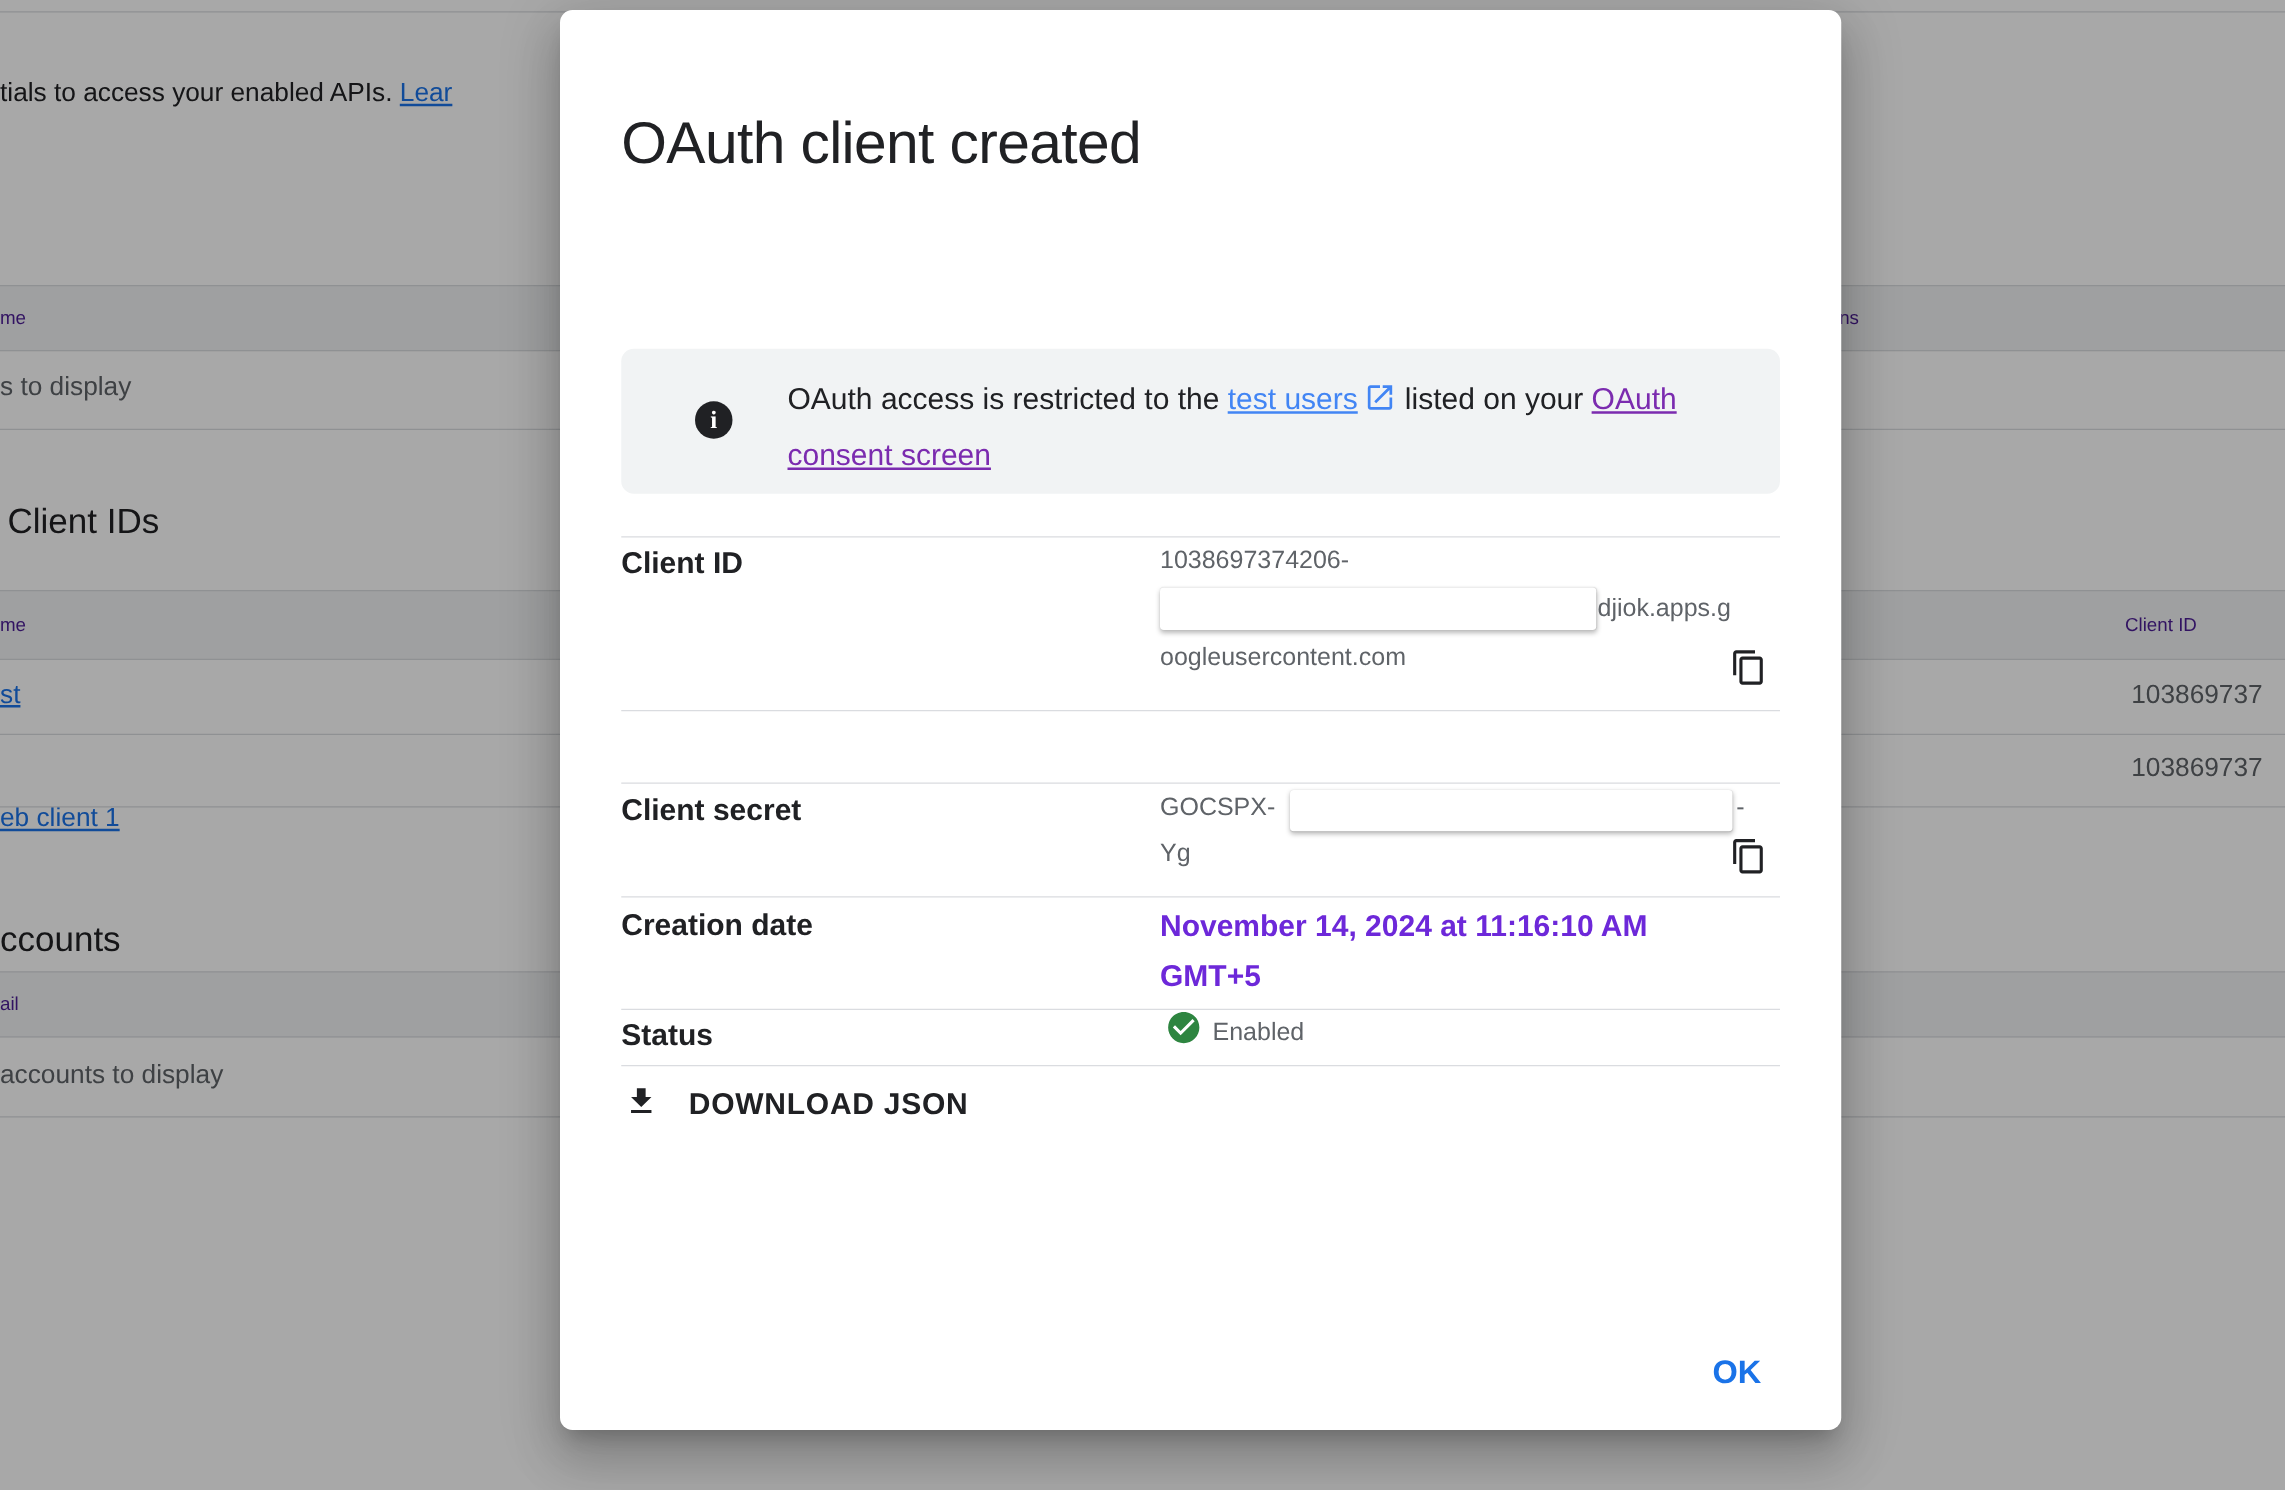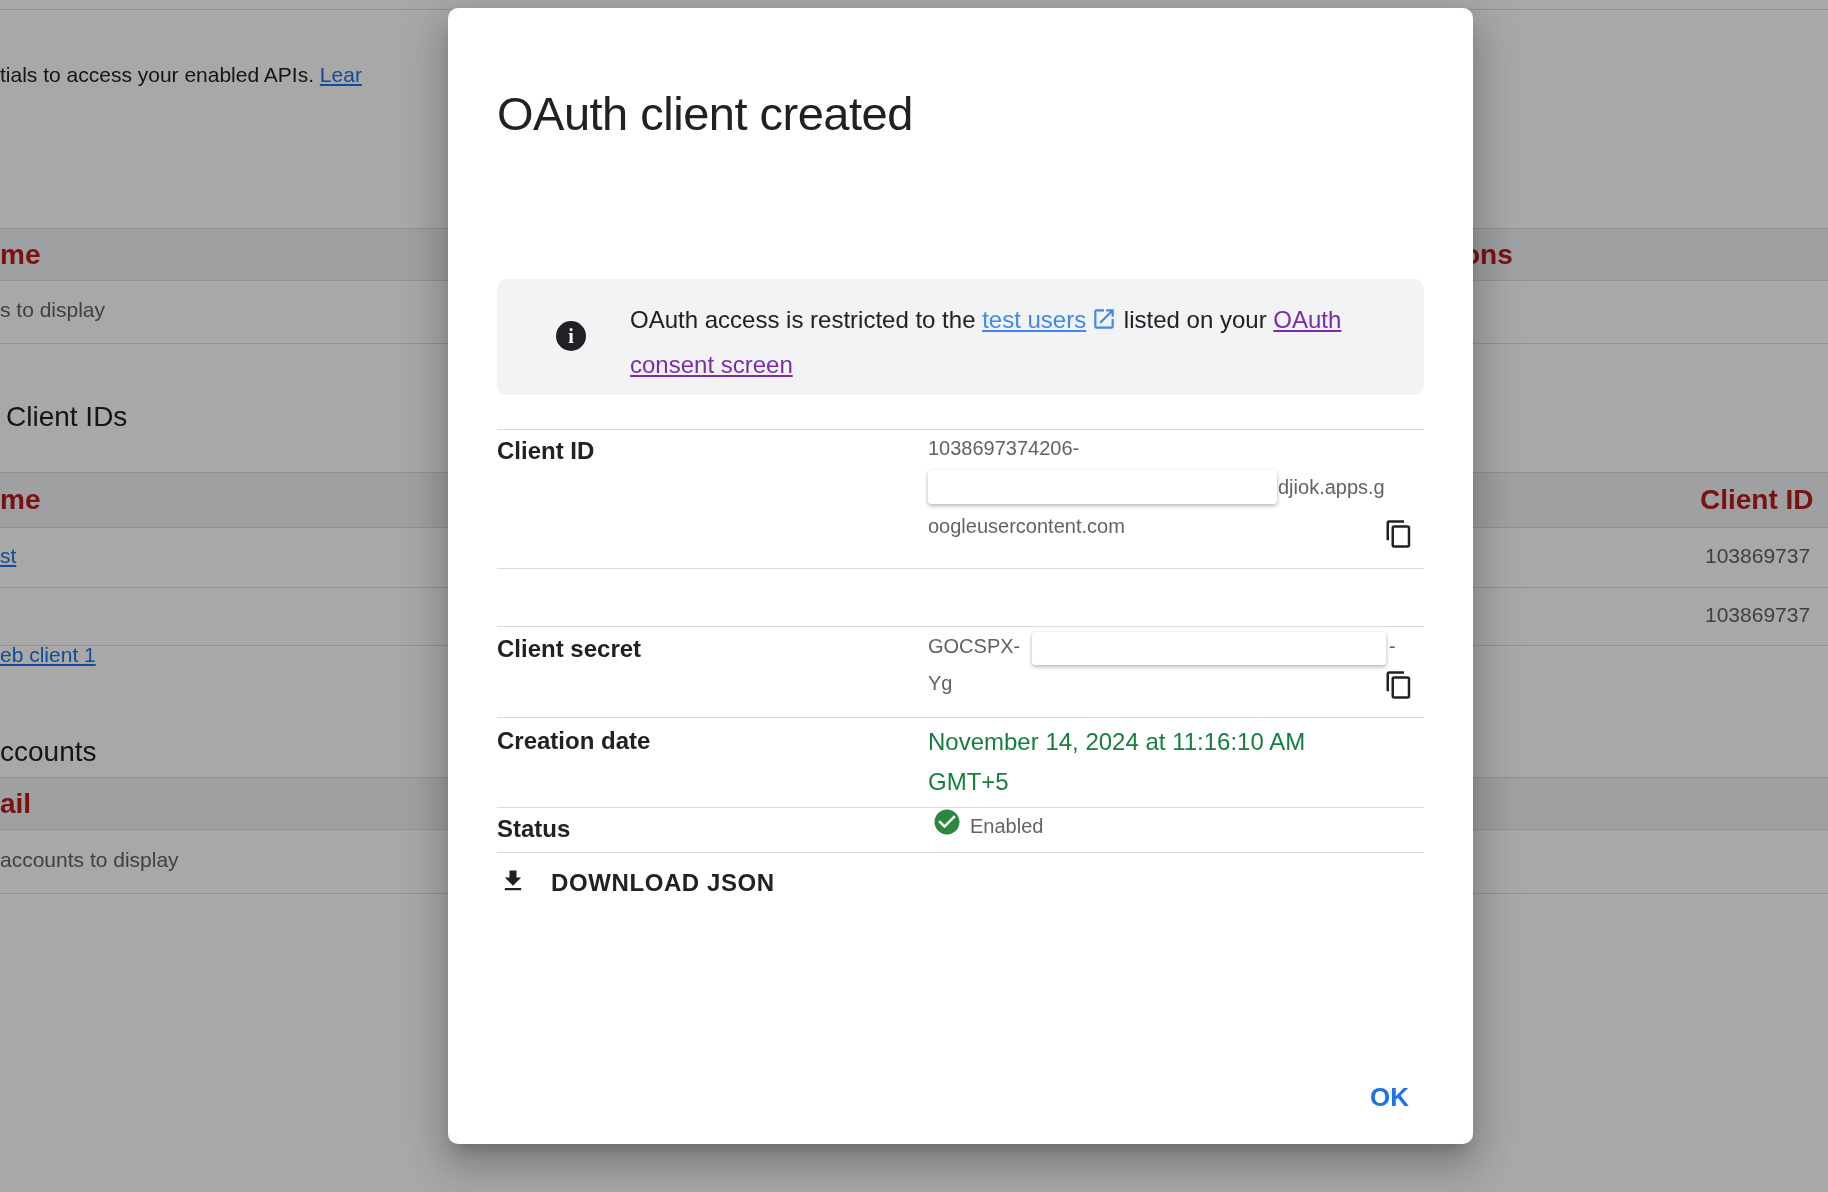--- a/index.html
+++ b/index.html
@@ -5,21 +5,21 @@
   html,body{margin:0;padding:0;background:#e8e8e8;}
   *{box-sizing:border-box;font-family:"Liberation Sans", sans-serif;}
   .stage{position:relative;width:1828px;height:1192px;overflow:hidden;background:#ffffff;}
 
   
   .bg{position:absolute;inset:0;background:#ffffff;}
   .bg .top-divider{position:absolute;left:0;top:9px;width:100%;height:1px;background:#dadce0;}
   .bg-intro{position:absolute;left:0;top:63px;font-size:21px;color:#202124;white-space:nowrap;}
   .bg-intro a{color:#1a73e8;text-decoration:underline;}
   .band{position:absolute;left:0;width:100%;background:#f1f3f4;border-top:1px solid #dadce0;border-bottom:1px solid #dadce0;display:flex;align-items:center;}
-  .band .hcell{font-size:28px;font-weight:700;color:#b91c1c;}
+  .band .hcell{font-size:15px;font-weight:400;color:#4c1d95;}
   .bg-heading{position:absolute;font-size:28px;font-weight:400;color:#202124;white-space:nowrap;}
   .bg-empty{position:absolute;font-size:21px;color:#5f6368;white-space:nowrap;}
   .bg-link{position:absolute;font-size:21px;color:#1a73e8;text-decoration:underline;white-space:nowrap;cursor:pointer;}
   .bg-val{position:absolute;font-size:21px;color:#5f6368;white-space:nowrap;}
   .bg-divider{position:absolute;left:0;width:100%;height:1px;background:#dadce0;}
 
   
   .overlay{position:absolute;inset:0;background:rgba(0,0,0,0.34);z-index:5;}
 
   
@@ -31,21 +31,21 @@
   .notice-icon{position:absolute;left:59px;top:42px;width:30px;height:30px;border-radius:50%;background:#202124;color:#fff;
     display:flex;align-items:center;justify-content:center;font-size:20px;font-weight:700;font-family:"Liberation Serif",serif;}
   .notice-text{position:absolute;left:133px;top:20px;width:794px;font-size:24px;line-height:41px;color:#202124;}
   .notice-text a.blue{color:#4285f4;text-decoration:underline;}
   .notice-text a.purple{color:#7b2baf;text-decoration:underline;}
   .ext-icon{display:inline-block;vertical-align:-4px;margin-left:5px;}
 
   .hr{position:absolute;left:49px;width:927px;height:1px;background:#dadce0;}
   .kv-label{position:absolute;left:49px;font-size:24px;font-weight:700;color:#202124;white-space:nowrap;}
   .kv-text{position:absolute;font-size:20px;color:#5f6368;white-space:nowrap;}
-  .kv-wrap{position:absolute;font-size:24px;color:#15803d;line-height:40px;}
+  .kv-wrap{position:absolute;font-size:24px;color:#6d28d9;line-height:40px;font-weight:bold;}
   .redact{position:absolute;background:#ffffff;border-radius:3px;box-shadow:0 2px 4px rgba(0,0,0,0.28),0 0 1px rgba(0,0,0,0.12);}
   .copy-btn{position:absolute;width:30px;height:30px;cursor:pointer;}
   .status-icon{position:absolute;left:484px;top:799px;width:30px;height:30px;}
   .download-btn{position:absolute;left:45px;top:853px;display:flex;align-items:center;gap:24px;cursor:pointer;padding:6px;}
   .download-btn .lbl{font-size:24px;font-weight:700;color:#202124;letter-spacing:0.6px;white-space:nowrap;}
   .ok-btn{position:absolute;right:56px;top:1046px;font-size:26px;font-weight:700;color:#1a73e8;cursor:pointer;padding:4px 8px;white-space:nowrap;margin-top:24px;}
 </style>
 </head>
 <body>
 

